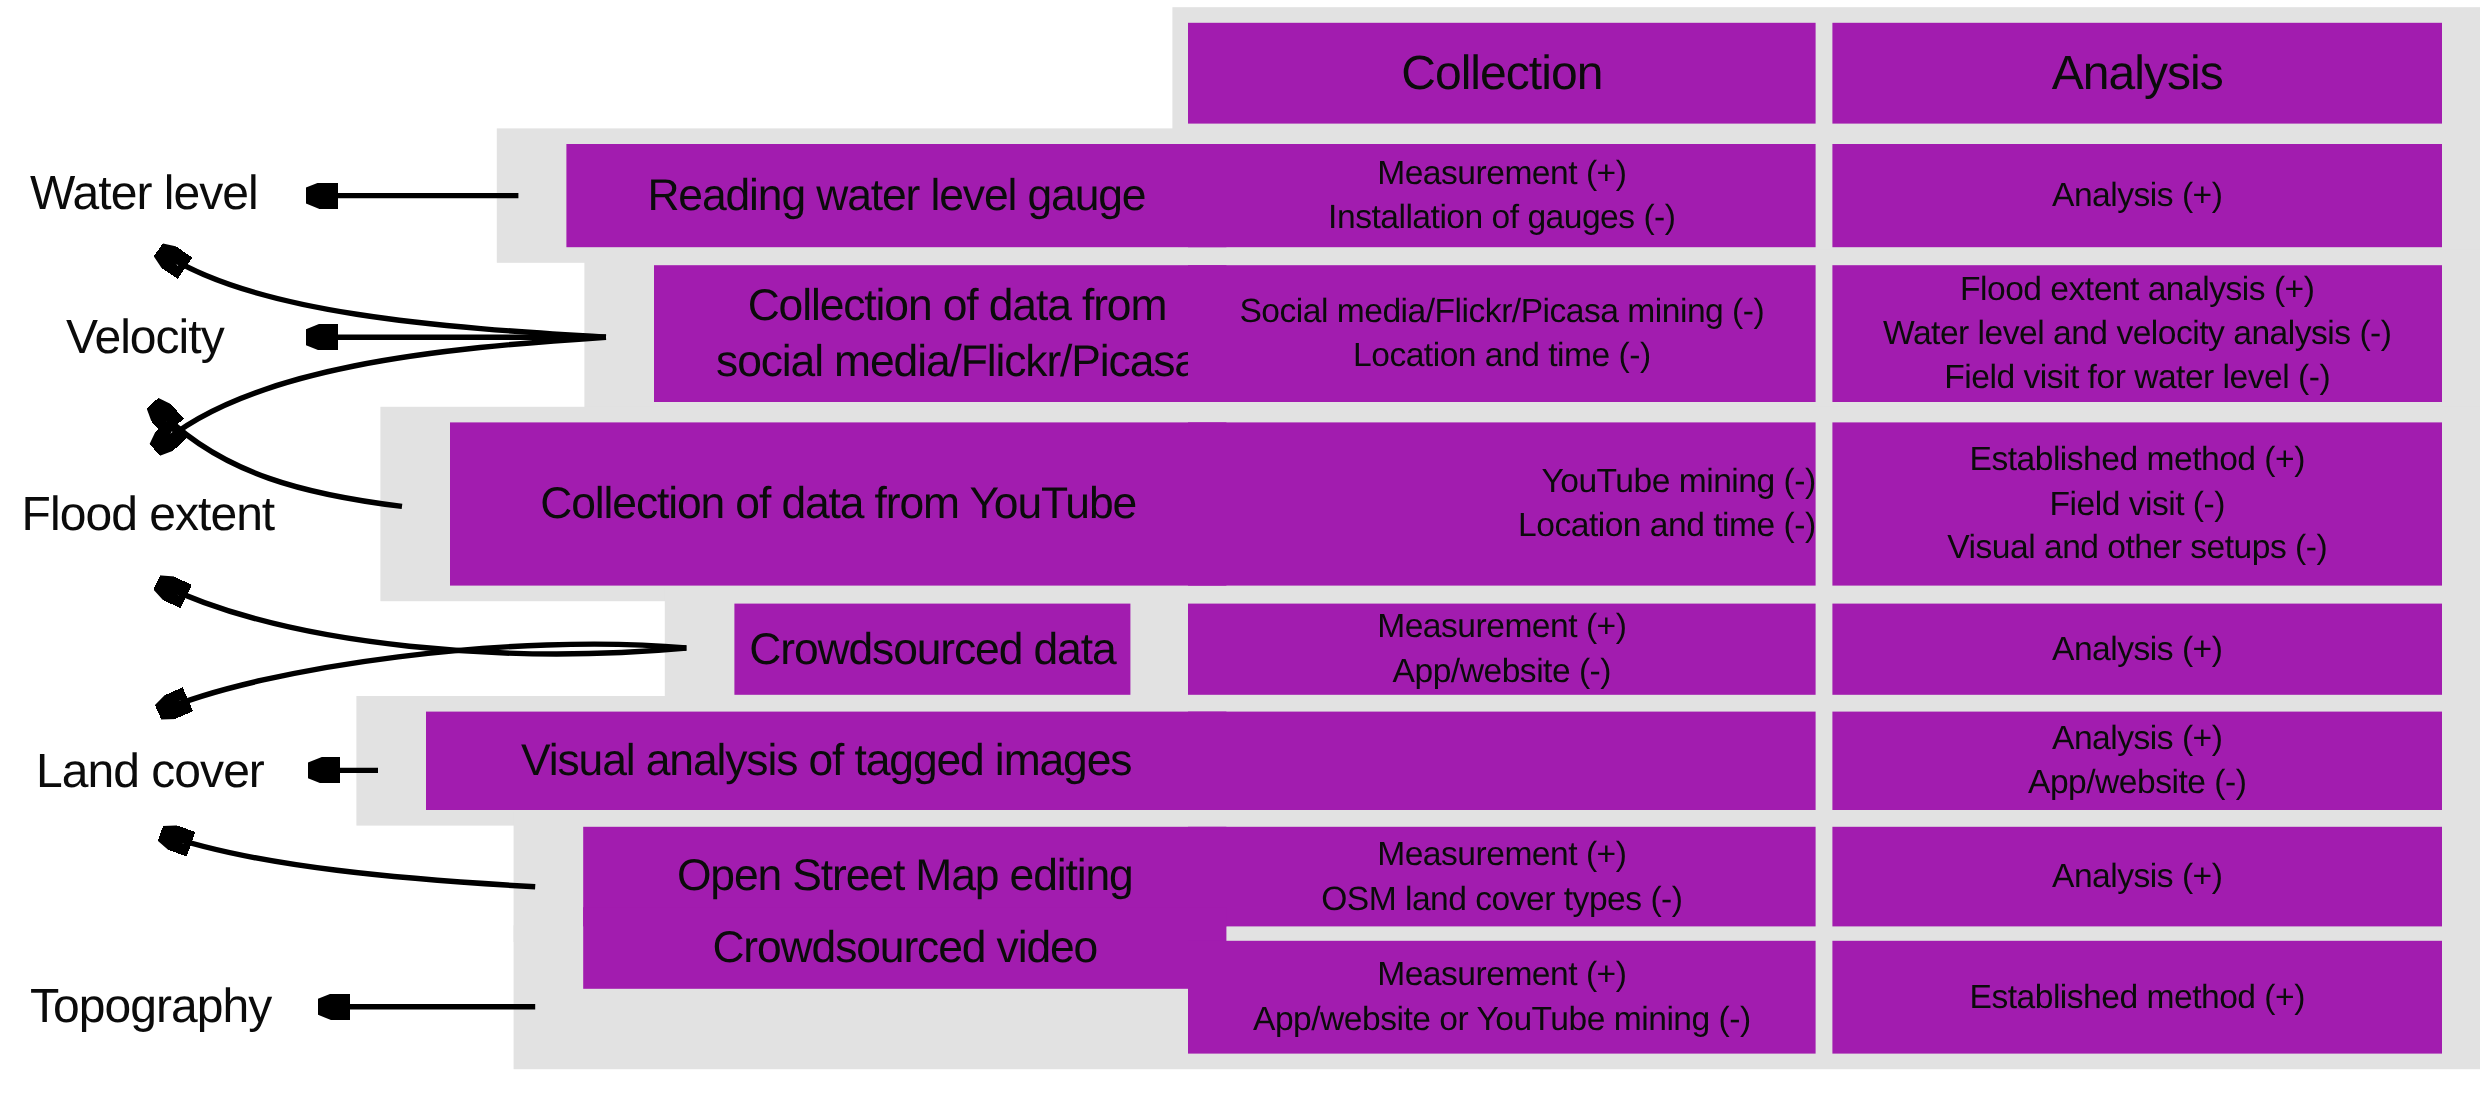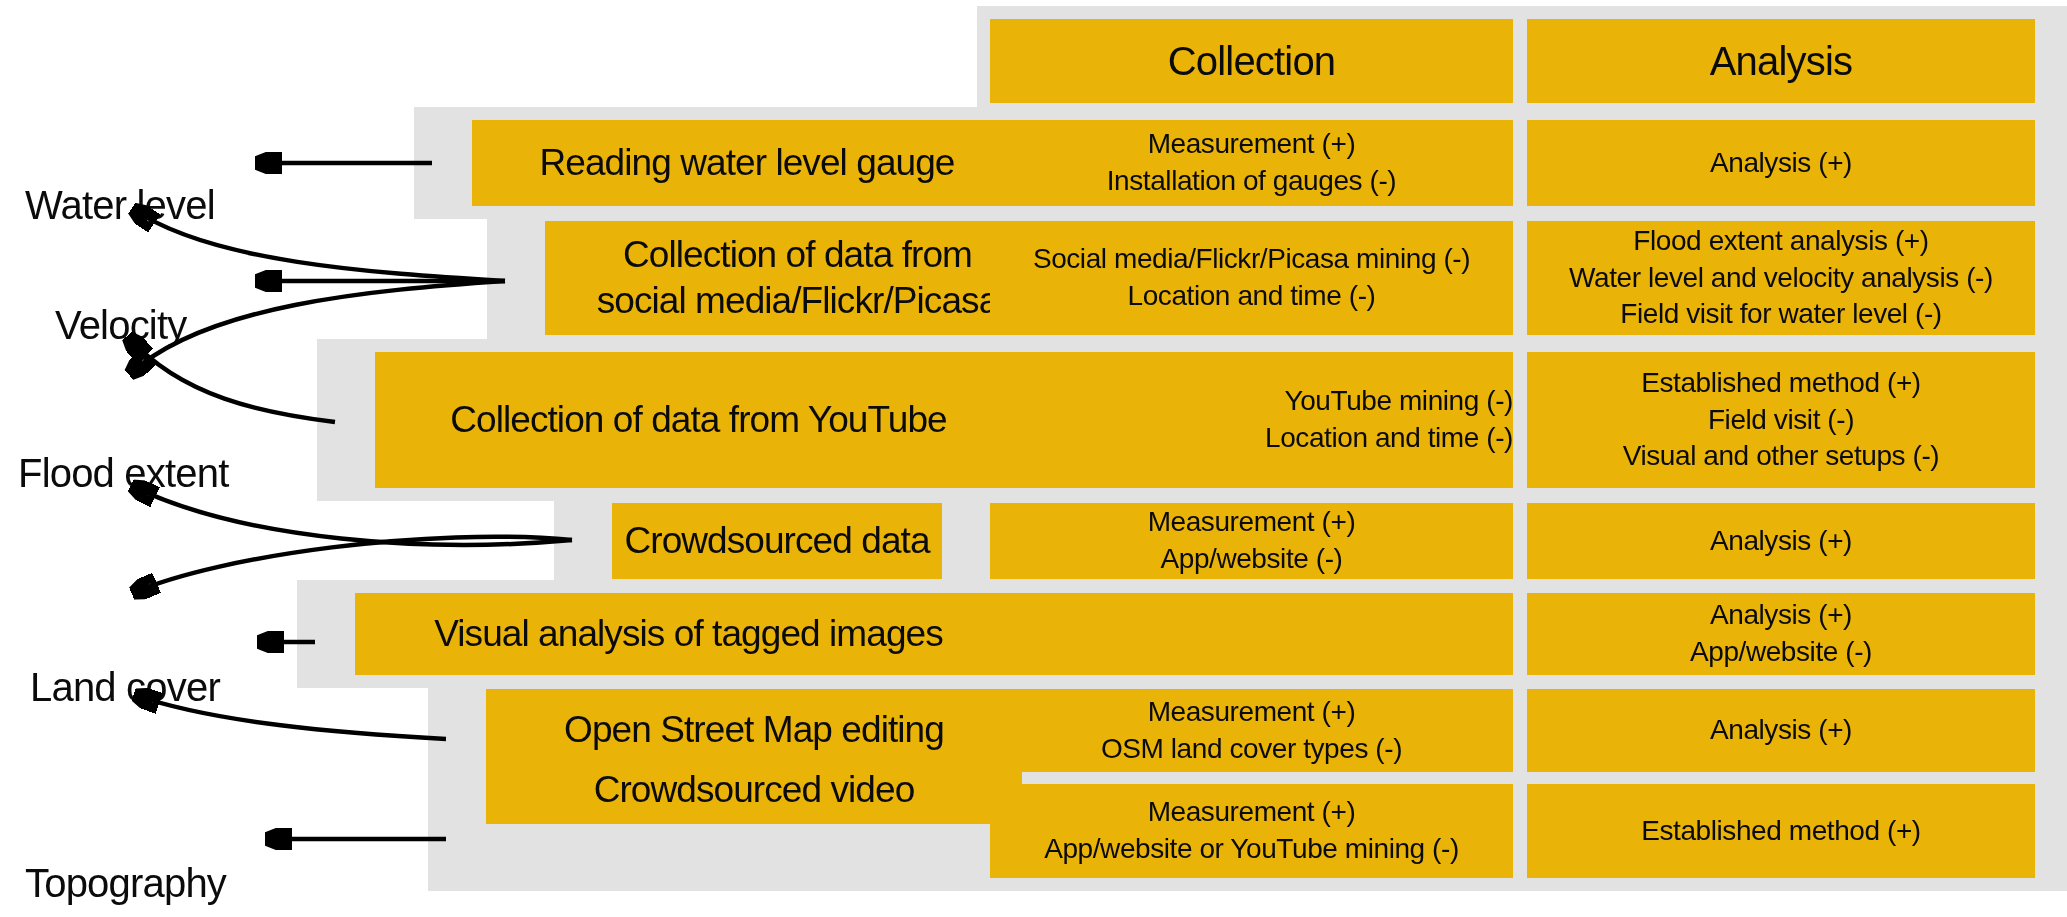--- a/index.html
+++ b/index.html
@@ -7,31 +7,31 @@
   body {
     width: 2067px; height: 917px;
     background: #ffffff;
     font-family: "Liberation Sans", sans-serif;
     color: #0b0b0b;
     overflow: hidden;
   }
   .stage { position: relative; width: 2067px; height: 917px; }
   .panel { position: absolute; background: #e2e2e2; }
   .cell {
-    position: absolute; background: #eab308;
+    position: absolute; background: #a21caf;
     display: flex; flex-direction: column;
     align-items: center; justify-content: center;
     text-align: center;
   }
   .cell.header { font-size: 40px; letter-spacing: -0.02em; }
   .cell.name   { font-size: 37px; letter-spacing: -0.025em; white-space: pre-line; line-height: 1.25; margin-left: 45px; }
   .cell.body   { font-size: 28px; letter-spacing: -0.015em; line-height: 1.32; }
   .varlabel {
     position: absolute; font-size: 40px; letter-spacing: -0.02em;
-    line-height: 46px; white-space: nowrap; margin-top: 44px;
+    line-height: 46px; white-space: nowrap;
   }
   svg.arrows { position: absolute; left: 0; top: 0; pointer-events: none; }
   svg.arrows path, svg.arrows line { stroke: #000; stroke-width: 4.5; fill: none; }
 </style>
 </head>
 <body>
 
 <div class="stage">
 
   <div class="panel" style="left:977px;  top:6px;   width:1090px; height:110px;"></div>

